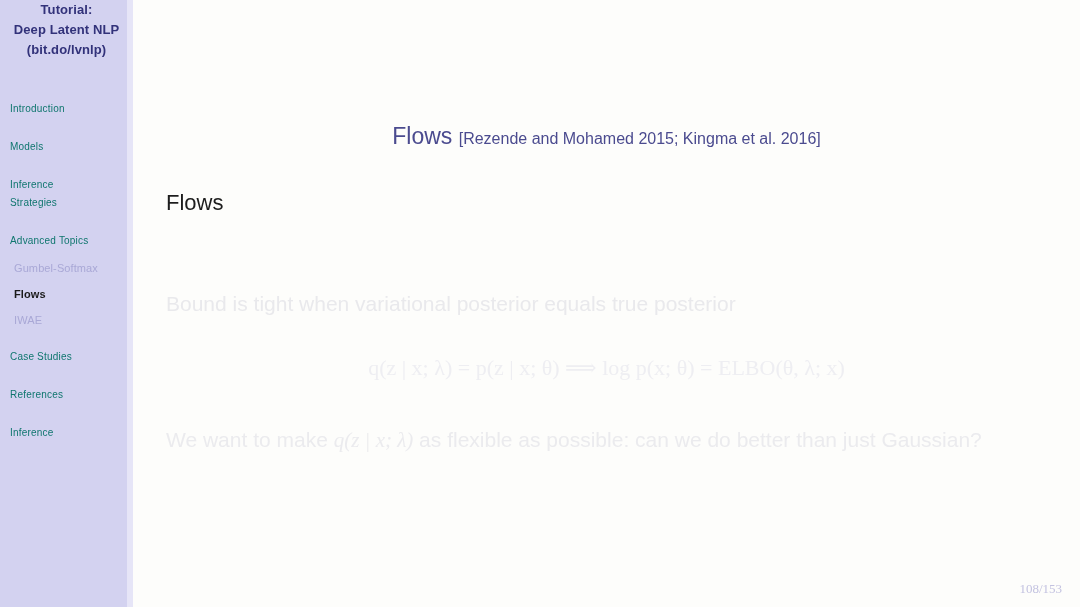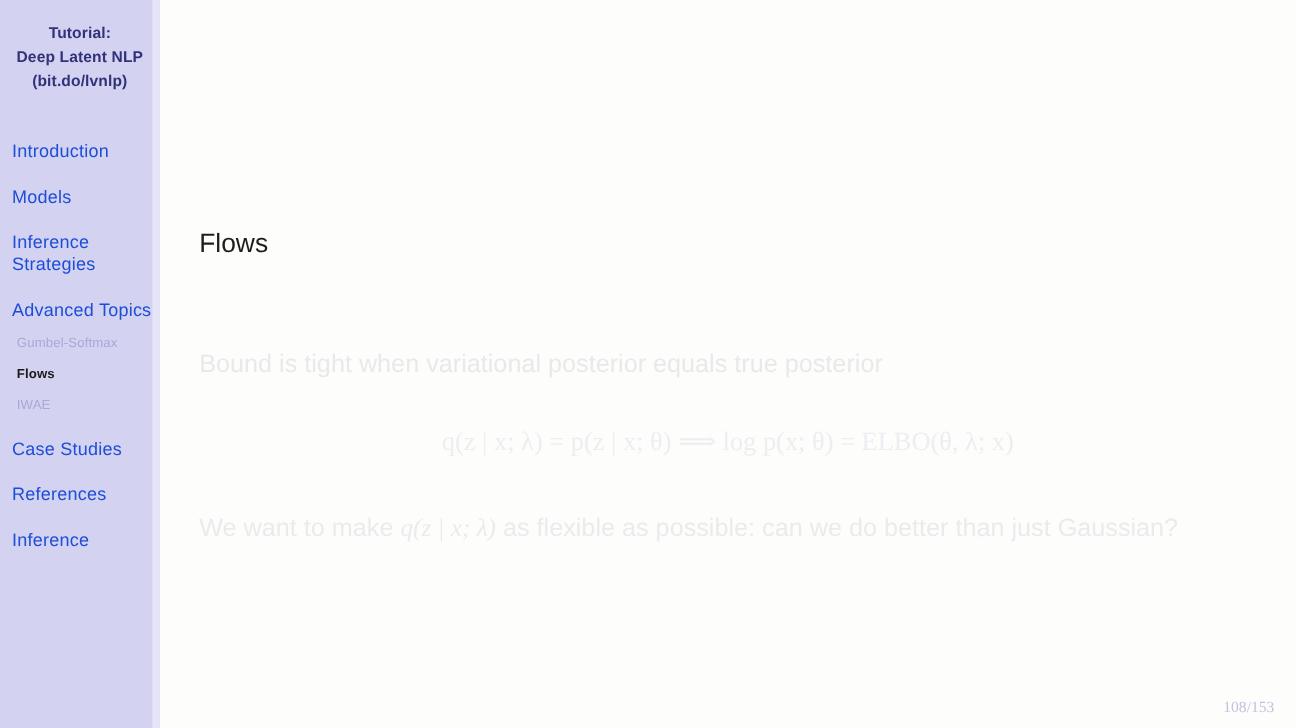--- a/index.html
+++ b/index.html
@@ -32,37 +32,36 @@
   }
   .sidebar-edge {
     position: absolute;
     top: 0;
     right: 0;
     width: 6px;
     height: 607px;
     background: #e6e5f7;
   }
   .sidebar-title {
-    padding-top: 18px;
     text-align: center;
     color: #32327a;
     font-weight: bold;
     font-size: 13px;
     line-height: 20px;
     letter-spacing: 0.1px;
   }
   .sidebar-title div {
     white-space: nowrap;
   }
   .nav {
     margin-top: 40px;
   }
   .nav-item {
-    font-size: 15px;
-    color: #1d4ed8;
+    font-size: 10px;
+    color: #0f766e;
     padding: 0 0 0 10px;
     line-height: 18px;
     margin-bottom: 20px;
     letter-spacing: 0.2px;
   }
   .nav-item.two-line {
     margin-bottom: 20px;
   }
   .nav-sub {
     font-size: 11px;
@@ -228,20 +227,24 @@
 
       <div class="nav-item">
         <span>Inference</span>
       </div>
 
     </div>
   </div>
 
   <div class="content">
 
+    <div class="frame-title">
+      <span>Flows</span>
+      <span class="cite">[Rezende and Mohamed 2015; Kingma et al. 2016]</span>
+    </div>
 
     <div class="recall">Flows</div>
 
 
     <div class="body-line l1">Bound is tight when variational posterior equals true posterior</div>
 
     <div class="eq-faded math">q(z | x; λ) = p(z | x; θ)  ⟹  log p(x; θ) = ELBO(θ, λ; x)</div>
 
     <div class="para">
       <span>We want to make </span><span class="mathfade">q(z | x; λ)</span><span> as flexible as possible: can we do better than just Gaussian?</span>

